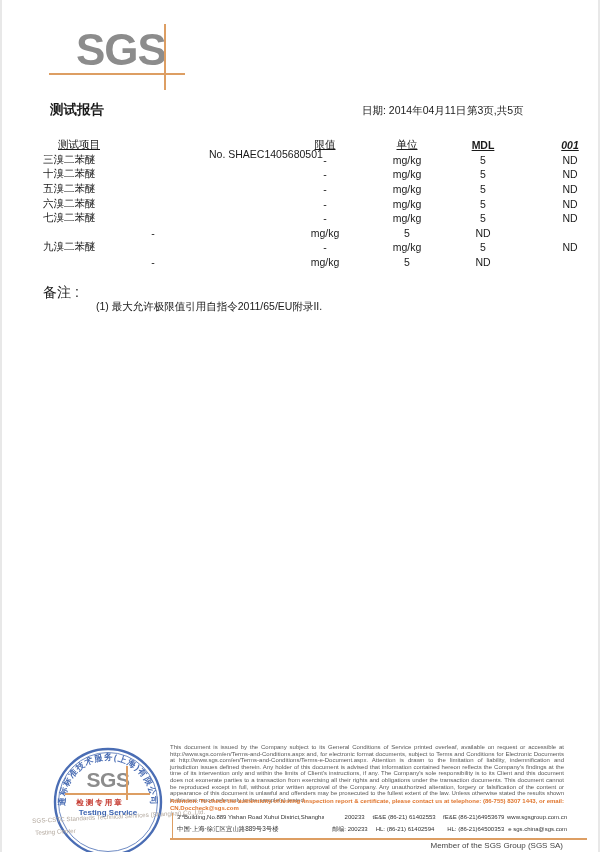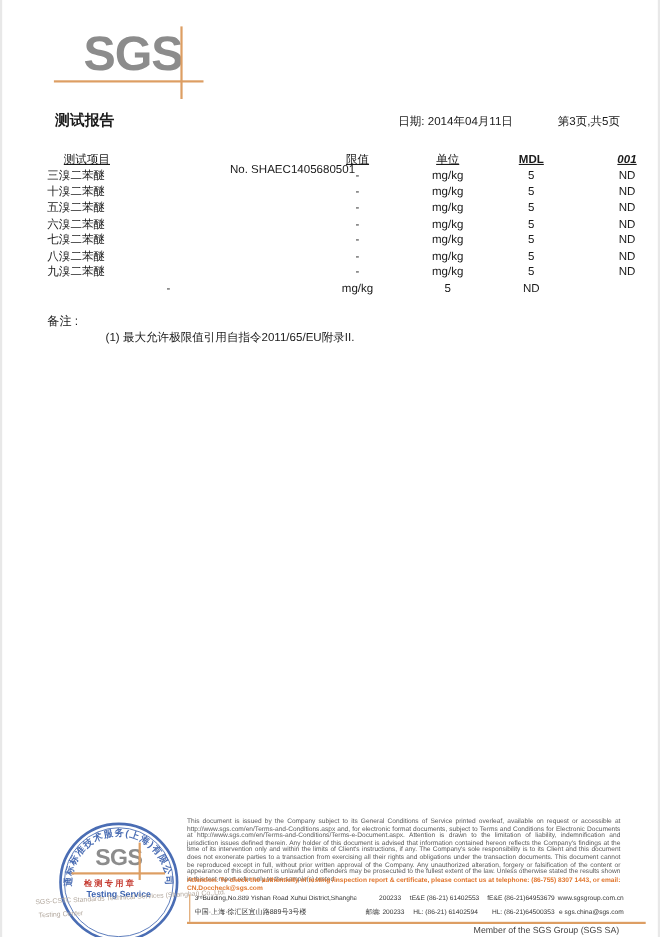--- a/index.html
+++ b/index.html
@@ -14,34 +14,34 @@
     font-size:44px;font-weight:bold;letter-spacing:-1px;
     color:#8c8c8c;line-height:1;
   }
   .logo-hline{position:absolute;left:47px;top:73px;width:136px;height:2px;background:#dd9e63;}
   .logo-vline{position:absolute;left:162px;top:24px;width:2px;height:66px;background:#dd9e63;}
 
   
   .hdr-title{position:absolute;left:48px;top:101px;font-size:13.5px;font-weight:bold;}
   .hdr-no{position:absolute;left:207px;top:104px;font-size:10.5px;margin-top:44px;}
   .hdr-date{position:absolute;left:360px;top:104px;font-size:10.5px;}
-  .hdr-page{position:absolute;left:465px;top:104px;font-size:10.5px;margin-left:40px;}
+  .hdr-page{position:absolute;left:465px;top:104px;font-size:10.5px;}
 
   
   .rtable{position:absolute;left:41px;top:138px;width:414px;font-size:10.5px;}
   .trow{display:grid;grid-template-columns:220px 52px 40px 40px 62px;height:14.6px;align-items:center;gap:36px;}
   .trow .c{text-align:center;white-space:nowrap;}
   .trow .c.item{text-align:left;}
   .thead .c.item{padding-left:15px;}
   .u{text-decoration:underline;}
   .b{font-weight:bold;}
   .i{font-style:italic;}
 
   
-  .notes-label{position:absolute;left:41px;top:284px;font-size:11px;}
+  .notes-label{position:absolute;left:41px;top:284px;font-size:14px;}
   .note-1{position:absolute;left:94px;top:300px;font-size:10.5px;}
 
   
   .stamp{position:absolute;left:50px;top:746px;width:112px;height:112px;}
   .stamp svg{position:absolute;left:0;top:0;}
   .stamp-sgs{
     position:absolute;left:0;right:0;top:23px;text-align:center;
     font-size:21px;font-weight:bold;letter-spacing:-0.5px;color:#8c8c8c;line-height:1;
   }
   .stamp-hline{position:absolute;left:13px;top:47px;width:85px;height:1.5px;background:#dd9e63;}
@@ -133,21 +133,20 @@
       <div class="c">ND</div>
     </div>
     <div class="trow">
       <div class="c item">七溴二苯醚</div>
       <div class="c">-</div>
       <div class="c">mg/kg</div>
       <div class="c">5</div>
       <div class="c">ND</div>
     </div>
     <div class="trow">
-      <div class="c item">八溴二苯醚</div>
       <div class="c">-</div>
       <div class="c">mg/kg</div>
       <div class="c">5</div>
       <div class="c">ND</div>
     </div>
     <div class="trow">
       <div class="c item">九溴二苯醚</div>
       <div class="c">-</div>
       <div class="c">mg/kg</div>
       <div class="c">5</div>

